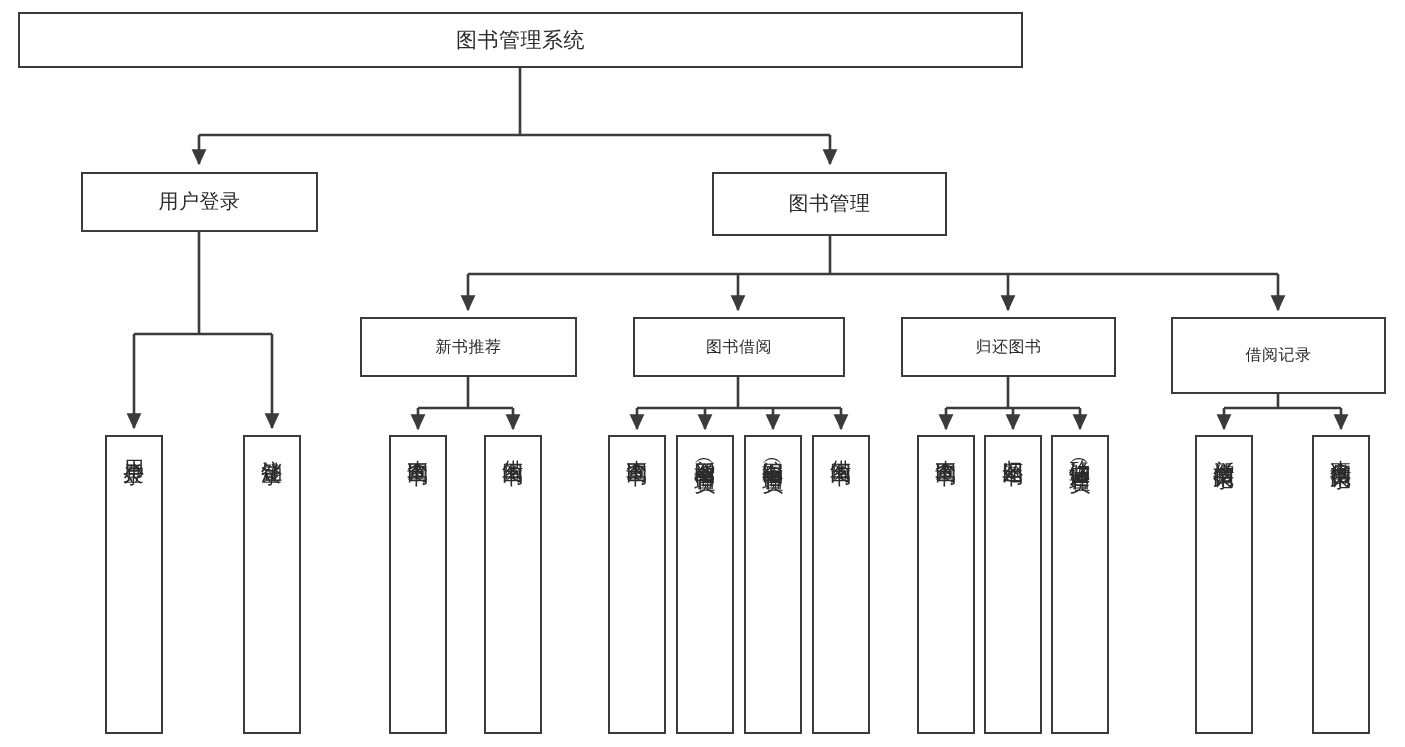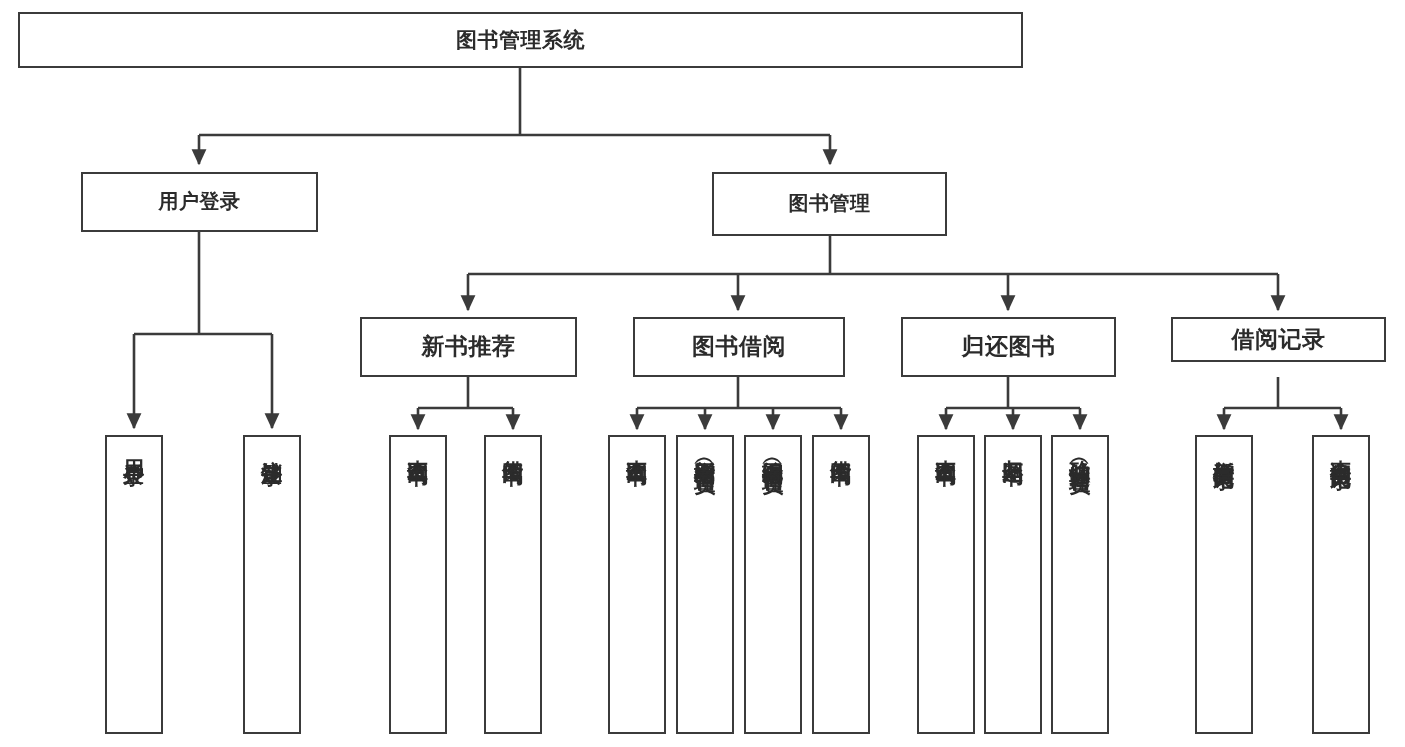--- a/index.html
+++ b/index.html
@@ -10,21 +10,20 @@
   }
   body {
     font-family: "Liberation Sans", "DejaVu Sans", sans-serif;
   }
   #canvas {
     position: relative;
     width: 1405px;
     height: 747px;
     background: #ffffff;
     overflow: hidden;
-    font-weight: bold;
   }
   #edges {
     position: absolute;
     left: 0;
     top: 0;
     width: 1405px;
     height: 747px;
     pointer-events: none;
   }
   .node {
@@ -38,21 +37,21 @@
     color: #2b2b2b;
   }
   .node .lbl {
     display: block;
     text-align: center;
     line-height: 1.18;
     letter-spacing: 0.5px;
   }
   .node.level0 .lbl { font-size: 21px; }
   .node.level1 .lbl { font-size: 20px; }
-  .node.level2 .lbl { font-size: 23px; }
+  .node.level2 .lbl { font-size: 16px; }
   .node.leaf {
     align-items: flex-start;
     padding-top: 6px;
   }
   .node.leaf .lbl {
     writing-mode: vertical-rl;
     text-orientation: upright;
     font-size: 21px;
     line-height: 1.30;
     letter-spacing: 2px;
@@ -134,21 +133,21 @@
 
   <div class="node level2" style="left:360px; top:317px; width:217px; height:60px;">
     <span class="lbl">新书推荐</span>
   </div>
   <div class="node level2" style="left:633px; top:317px; width:212px; height:60px;">
     <span class="lbl">图书借阅</span>
   </div>
   <div class="node level2" style="left:901px; top:317px; width:215px; height:60px;">
     <span class="lbl">归还图书</span>
   </div>
-  <div class="node level2" style="left:1171px; top:317px; width:215px; height:45px;">
+  <div class="node level2" style="left:1171px; top:317px; width:215px; height:77px;">
     <span class="lbl">借阅记录</span>
   </div>
 
   <div class="node leaf" style="left:105px; top:435px; width:58px; height:299px;">
     <span class="lbl">用户登录</span>
   </div>
   <div class="node leaf" style="left:243px; top:435px; width:58px; height:299px;">
     <span class="lbl">注销登录</span>
   </div>
 

